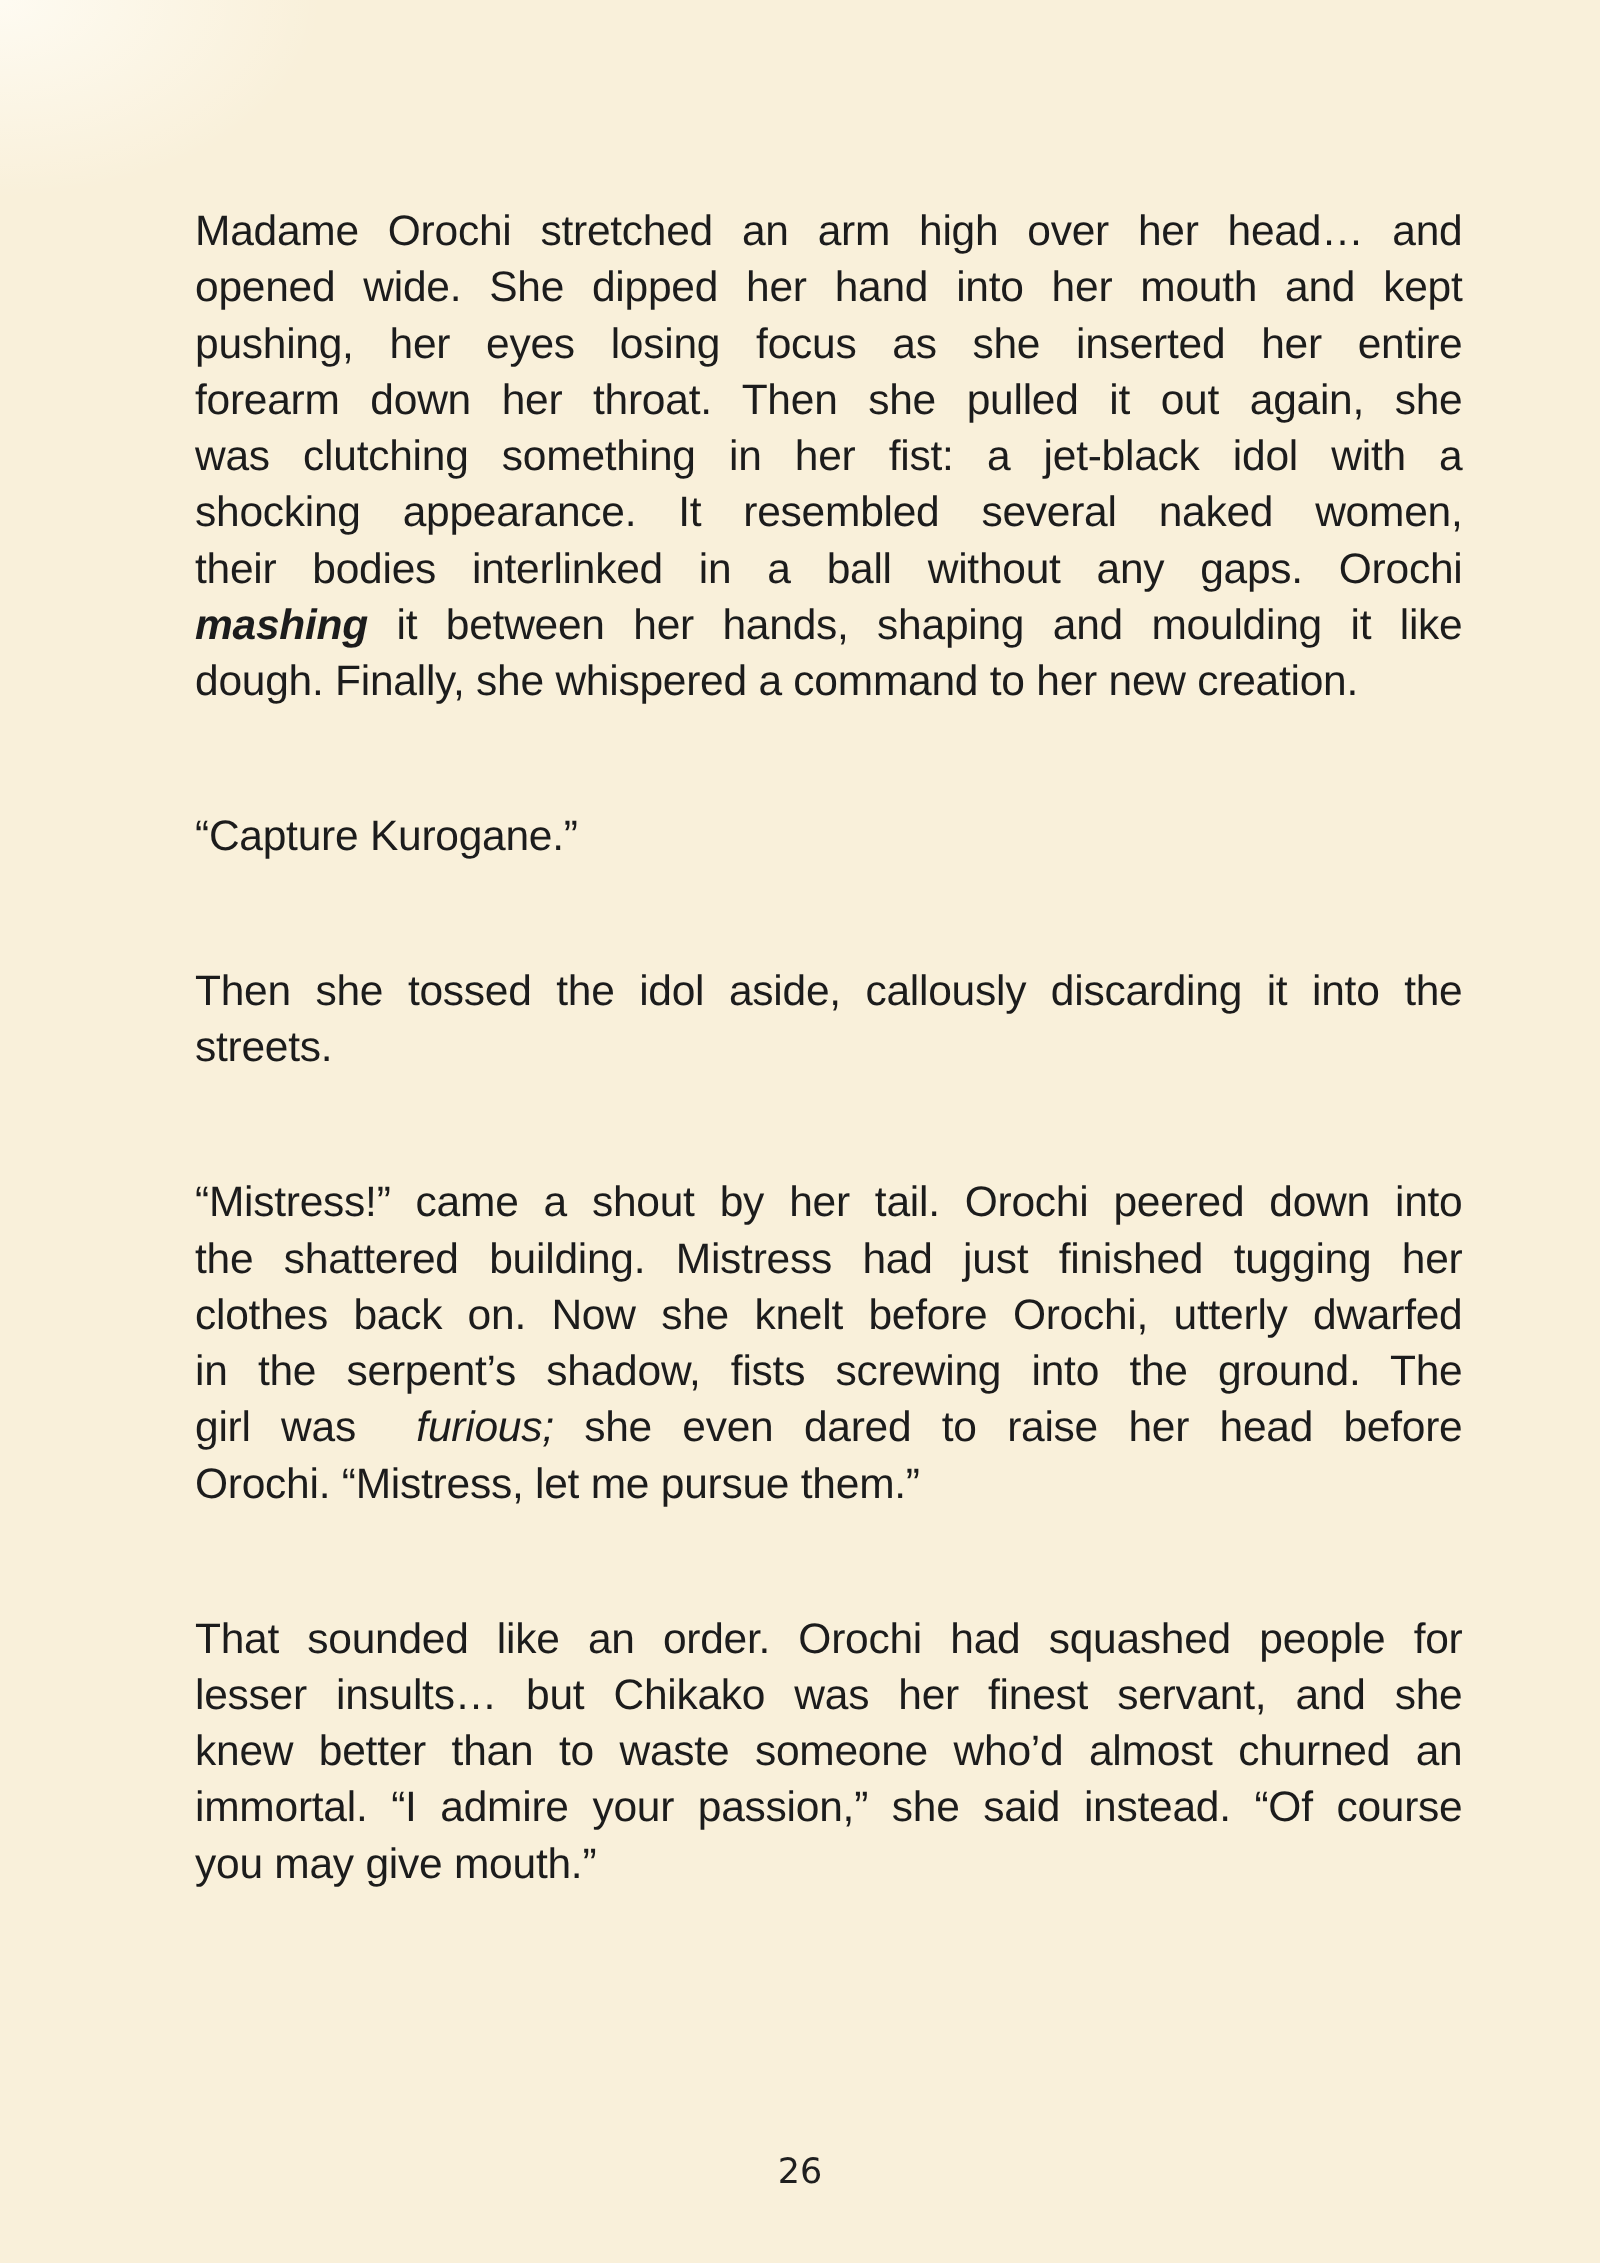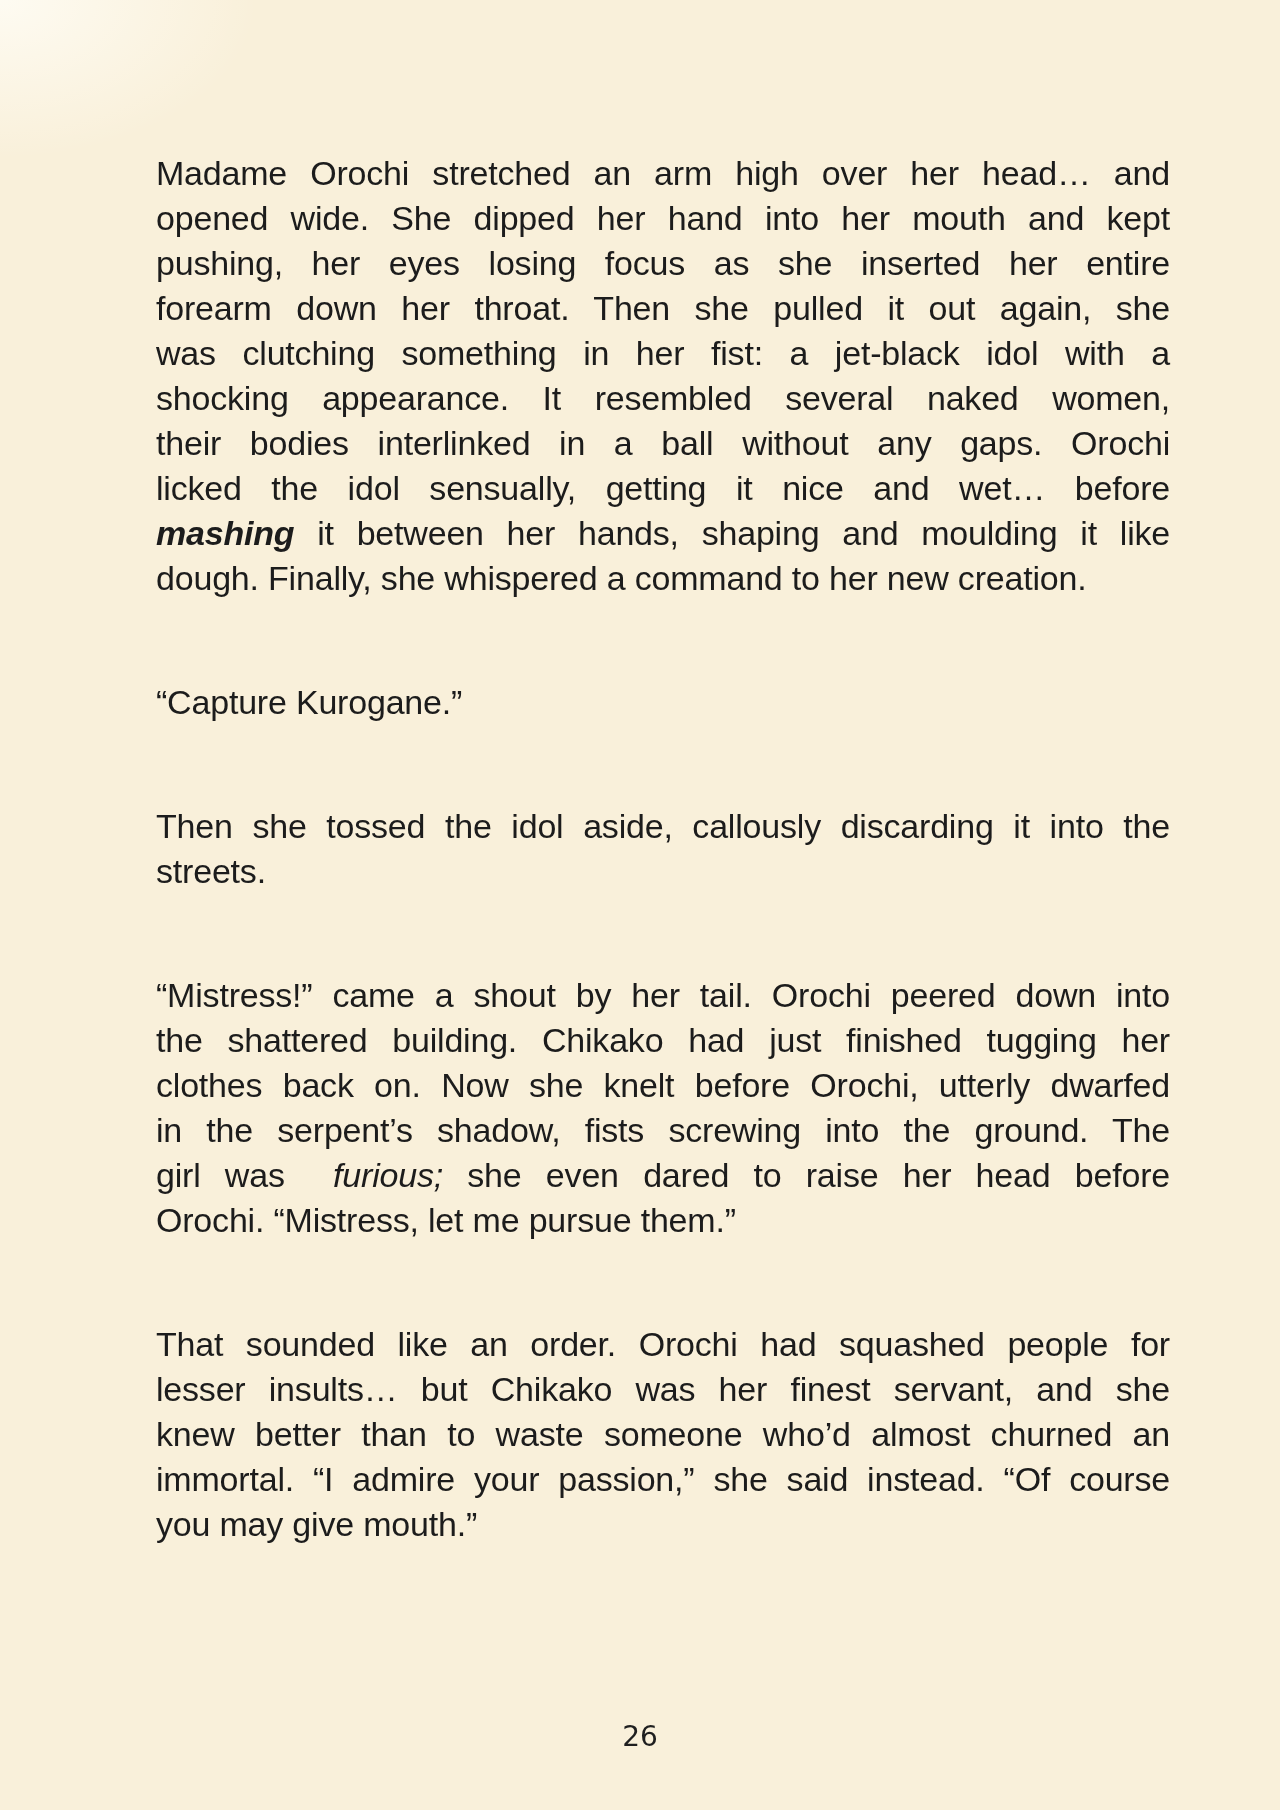--- a/index.html
+++ b/index.html
@@ -14,21 +14,21 @@
   
   .corner-wash {
     position: absolute;
     top: 0; left: 0;
     width: 260px; height: 160px;
     background: radial-gradient(ellipse at 0 0, rgba(255,253,246,0.85) 0%, rgba(255,253,246,0.0) 70%);
     pointer-events: none;
   }
   .text-block {
     position: absolute;
-    top: 4px; left: 0;
+    top: 16px; left: 0;
     box-sizing: border-box;
     width: 1280px;
     padding: 147px 110px 0 156px;
     color: #1c1c1c;
   }
   .para {
     margin: 0 0 79px 0;
     font-size: 34px;
     line-height: 45px;
     letter-spacing: -0.2px;
@@ -63,34 +63,33 @@
 
 <div class="text-block" style="color: rgb(28, 28, 28);">
     <div class="para">
       <div class="line"><span>Madame Orochi stretched an arm high over her head… and</span></div>
       <div class="line"><span>opened wide. She dipped her hand into her mouth and kept</span></div>
       <div class="line"><span>pushing, her eyes losing focus as she inserted her entire</span></div>
       <div class="line"><span>forearm down her throat. Then she pulled it out again, she</span></div>
       <div class="line"><span>was clutching something in her fist: a jet-black idol with a</span></div>
       <div class="line"><span>shocking appearance. It resembled several naked women,</span></div>
       <div class="line"><span>their bodies interlinked in a ball without any gaps. Orochi</span></div>
-      <div class="line"><span>licked the idol sensually, getting it nice and wet… before</span></div>
       <div class="line"><span class="bi">mashing</span><span> it between her hands, shaping and moulding it like</span></div>
       <div class="line last"><span>dough. Finally, she whispered a command to her new creation.</span></div>
     </div>
     <div class="para">
       <div class="line last"><span>“Capture Kurogane.”</span></div>
     </div>
     <div class="para">
       <div class="line"><span>Then she tossed the idol aside, callously discarding it into the</span></div>
       <div class="line last"><span>streets.</span></div>
     </div>
     <div class="para">
       <div class="line"><span>“Mistress!” came a shout by her tail. Orochi peered down into</span></div>
-      <div class="line"><span>the shattered building. Chikako had just finished tugging her</span></div>
+      <div class="line"><span>the shattered building. Mistress had just finished tugging her</span></div>
       <div class="line"><span>clothes back on. Now she knelt before Orochi, utterly dwarfed</span></div>
       <div class="line"><span>in the serpent’s shadow, fists screwing into the ground. The</span></div>
       <div class="line"><span>girl was </span><span class="i">furious;</span><span> she even dared to raise her head before</span></div>
       <div class="line last"><span>Orochi. “Mistress, let me pursue them.”</span></div>
     </div>
     <div class="para">
       <div class="line"><span>That sounded like an order. Orochi had squashed people for</span></div>
       <div class="line"><span>lesser insults… but Chikako was her finest servant, and she</span></div>
       <div class="line"><span>knew better than to waste someone who’d almost churned an</span></div>
       <div class="line"><span>immortal. “I admire your passion,” she said instead. “Of course</span></div>

